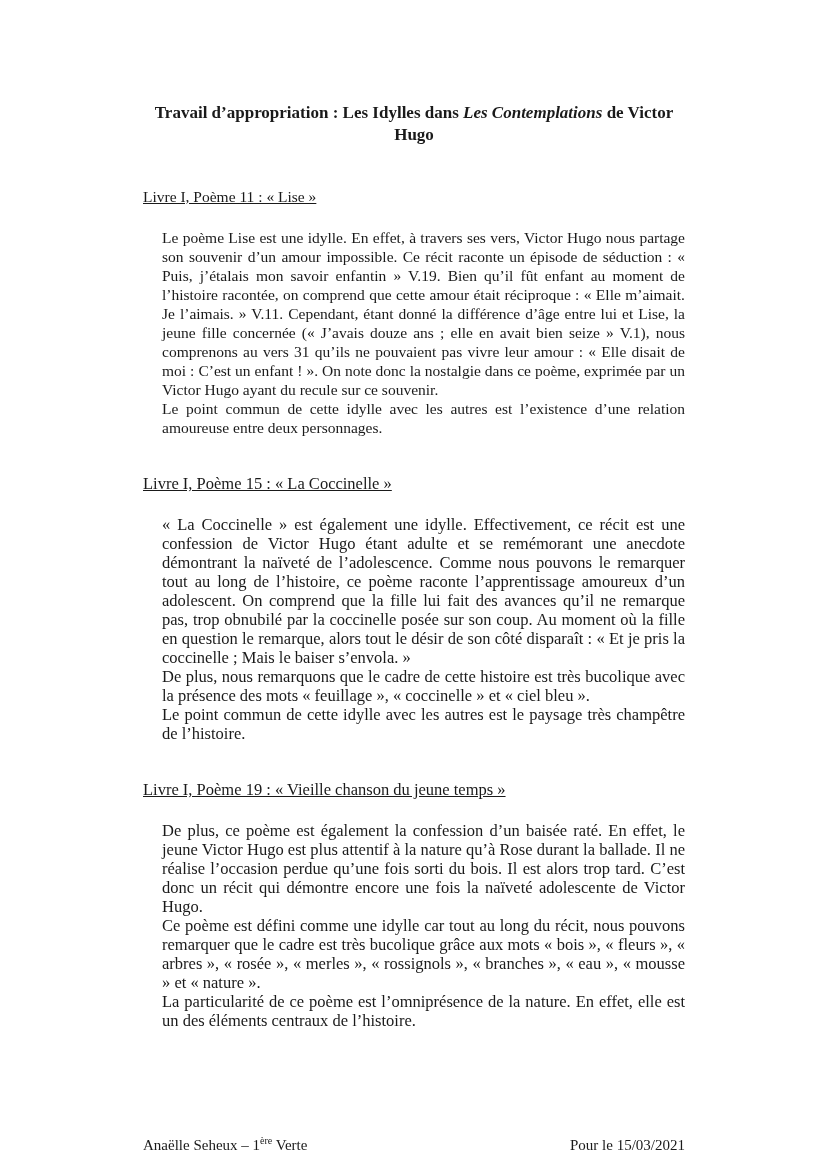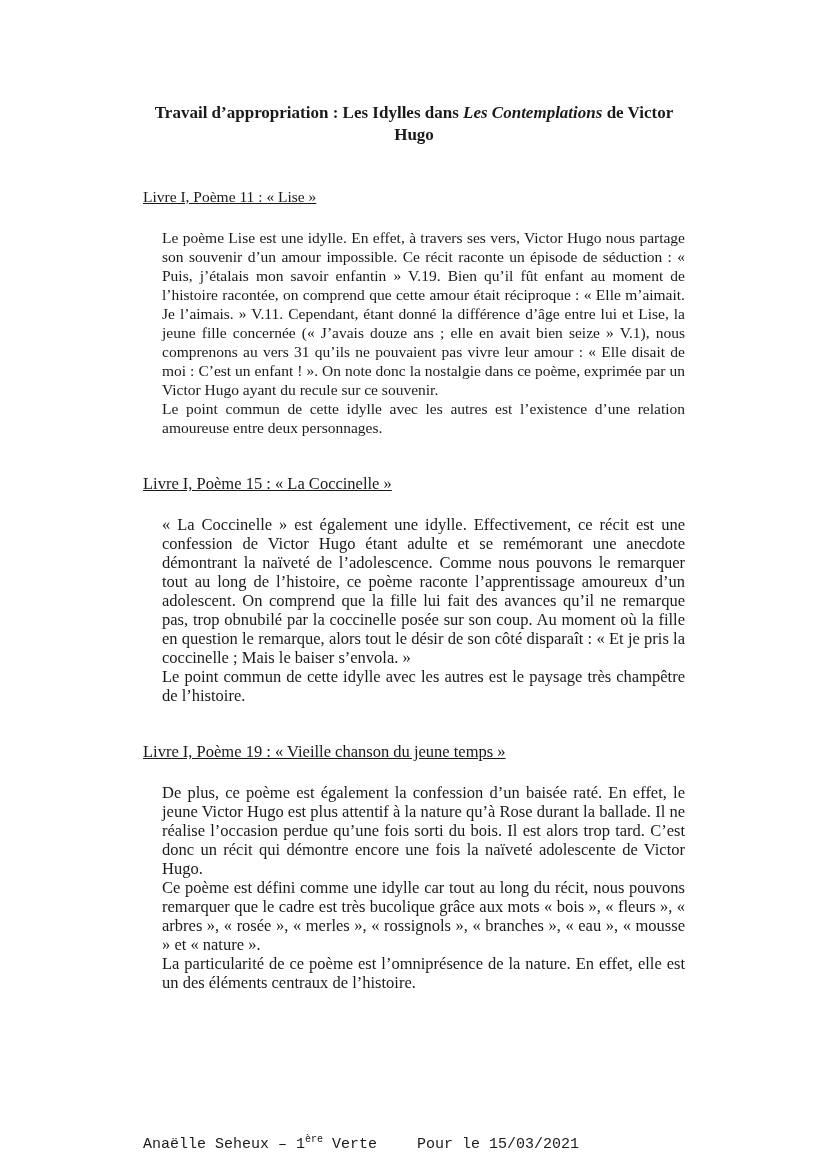--- a/index.html
+++ b/index.html
@@ -46,21 +46,22 @@
     text-align: justify;
     line-height: 19px;
     margin-left: 19px;
   }
   .page-footer {
     position: absolute;
     left: 97px;
     right: 97px;
     bottom: 16px;
     display: flex;
-    font-family: Liberation Mono, monospace;
+    justify-content: space-between;
+    font-family: Liberation Serif, serif;
     font-size: 15px;
     line-height: 20px;
     gap: 40px;
   }
   .page-footer sup {
     font-size: 10px;
     vertical-align: super;
     line-height: 0;
   }
 </style>
@@ -73,20 +74,21 @@
 
   <section class="sec sec-sans">
     <h2 class="sec-heading">Livre I, Poème 11 : « Lise »</h2>
     <p>Le poème Lise est une idylle. En effet, à travers ses vers, Victor Hugo nous partage son souvenir d’un amour impossible. Ce récit raconte un épisode de séduction : « Puis, j’étalais mon savoir enfantin » V.19. Bien qu’il fût enfant au moment de l’histoire racontée, on comprend que cette amour était réciproque : « Elle m’aimait. Je l’aimais. » V.11. Cependant, étant donné la différence d’âge entre lui et Lise, la jeune fille concernée (« J’avais douze ans ; elle en avait bien seize » V.1), nous comprenons au vers 31 qu’ils ne pouvaient pas vivre leur amour : « Elle disait de moi : C’est un enfant ! ». On note donc la nostalgie dans ce poème, exprimée par un Victor Hugo ayant du recule sur ce souvenir.</p>
     <p>Le point commun de cette idylle avec les autres est l’existence d’une relation amoureuse entre deux personnages.</p>
   </section>
 
   <section class="sec sec-serif">
     <h2 class="sec-heading">Livre I, Poème 15 : « La Coccinelle »</h2>
     <p>« La Coccinelle » est également une idylle. Effectivement, ce récit est une confession de Victor Hugo étant adulte et se remémorant une anecdote démontrant la naïveté de l’adolescence. Comme nous pouvons le remarquer tout au long de l’histoire, ce poème raconte l’apprentissage amoureux d’un adolescent. On comprend que la fille lui fait des avances qu’il ne remarque pas, trop obnubilé par la coccinelle posée sur son coup. Au moment où la fille en question le remarque, alors tout le désir de son côté disparaît : « Et je pris la coccinelle ; Mais le baiser s’envola. »</p>
+    <p>De plus, nous remarquons que le cadre de cette histoire est très bucolique avec la présence des mots « feuillage », « coccinelle » et « ciel bleu ».</p>
     <p>Le point commun de cette idylle avec les autres est le paysage très champêtre de l’histoire.</p>
   </section>
 
   <section class="sec sec-serif">
     <h2 class="sec-heading">Livre I, Poème 19 : « Vieille chanson du jeune temps »</h2>
     <p>De plus, ce poème est également la confession d’un baisée raté. En effet, le jeune Victor Hugo est plus attentif à la nature qu’à Rose durant la ballade. Il ne réalise l’occasion perdue qu’une fois sorti du bois. Il est alors trop tard. C’est donc un récit qui démontre encore une fois la naïveté adolescente de Victor Hugo.</p>
     <p>Ce poème est défini comme une idylle car tout au long du récit, nous pouvons remarquer que le cadre est très bucolique grâce aux mots « bois », « fleurs », « arbres », « rosée », « merles », « rossignols », « branches », « eau », « mousse » et « nature ».</p>
     <p>La particularité de ce poème est l’omniprésence de la nature. En effet, elle est un des éléments centraux de l’histoire.</p>
   </section>
 

